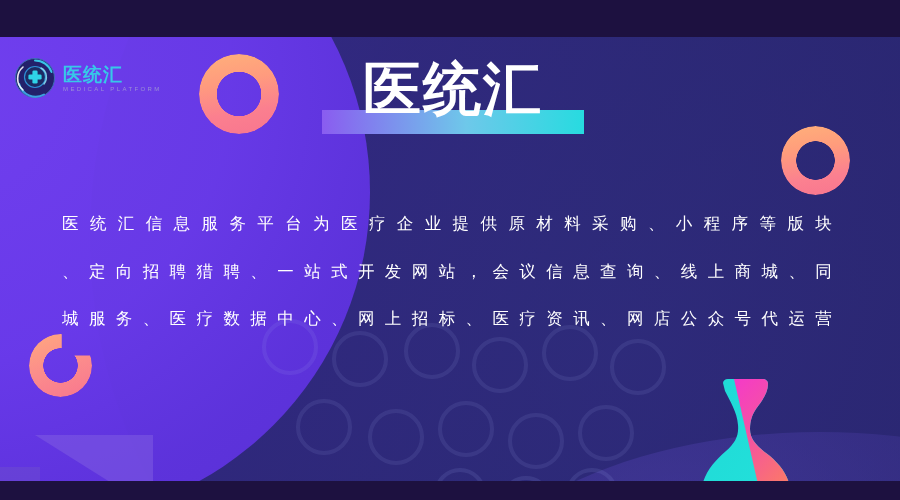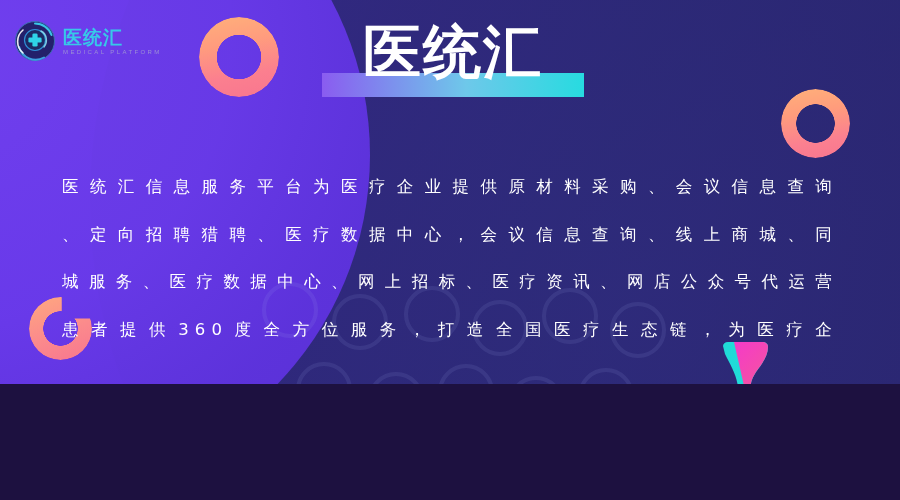--- a/index.html
+++ b/index.html
@@ -7,23 +7,24 @@
     padding: 0;
     background: #1d1140;
   }
   body {
     font-family: "Liberation Sans", "DejaVu Sans", sans-serif;
   }
 
   #poster {
     position: relative;
     width: 900px;
-    height: 384px;
+    height: 444px;
     overflow: hidden;
     background: linear-gradient(115deg, #5b2fd6 0%, #3a2a8e 38%, #2c2a74 62%, #262363 100%);
+    margin-top: 37px;
   }
 
   
   .bg-layer { position: absolute; pointer-events: none; }
 
   
   .blob-left {
     left: -290px;
     top: -175px;
     width: 660px;
@@ -292,19 +293,18 @@
       <div class="logo-en">MEDICAL PLATFORM</div>
     </div>
   </div>
 
   <div class="title-wrap">
     <div class="title-bar"></div>
     <div class="title-text">医统汇</div>
   </div>
 
   <div class="body-copy">
-    <div class="copy-line">医统汇信息服务平台为医疗企业提供原材料采购、会议信息查询</div>
-    <div class="copy-line">、定向招聘猎聘、医疗数据中心，会议信息查询、线上商城、同</div>
+    <div class="copy-line">医统汇信息服务平台为医疗企业提供原材料采购、小程序等版块</div>
+    <div class="copy-line">、定向招聘猎聘、一站式开发网站，会议信息查询、线上商城、同</div>
     <div class="copy-line">城服务、医疗数据中心、网上招标、医疗资讯、网店公众号代运营</div>
-    <div class="copy-line">患者提供360度全方位服务，打造全国医疗生态链，为医疗企</div>
   </div>
 
 </div>
 
 </body></html>

